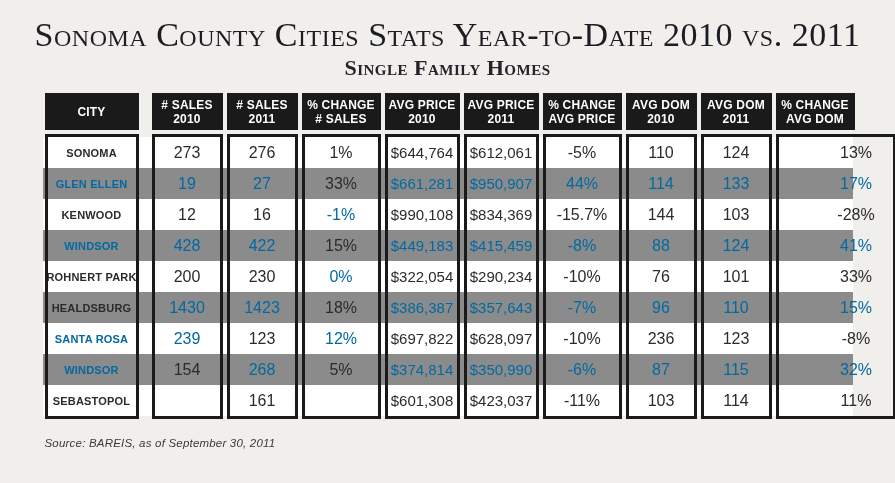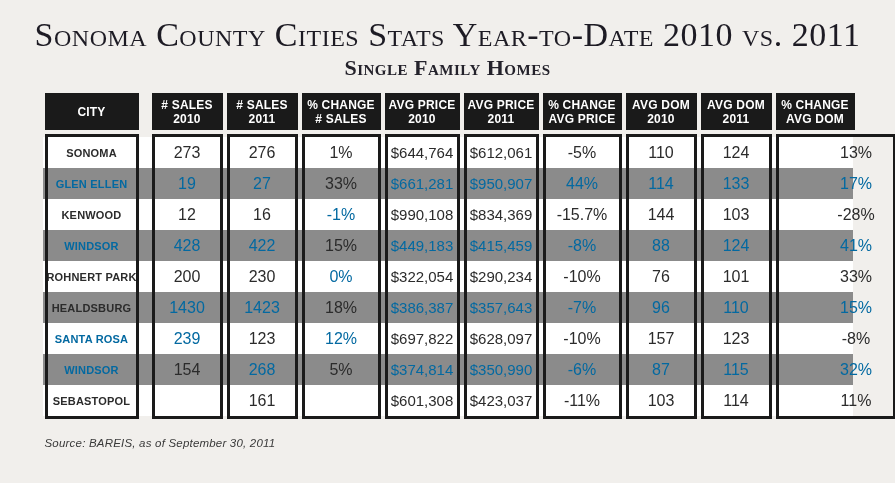--- a/index.html
+++ b/index.html
@@ -222,21 +222,21 @@
           <div class="cell gray-row">-6%</div>
           <div class="cell">-11%</div>
         </div>
         <div class="col" style="width: 65px; margin-right: 4px;">
           <div class="cell">110</div>
           <div class="cell gray-row">114</div>
           <div class="cell">144</div>
           <div class="cell gray-row">88</div>
           <div class="cell">76</div>
           <div class="cell gray-row">96</div>
-          <div class="cell">157</div>
+          <div class="cell">236</div>
           <div class="cell gray-row">87</div>
           <div class="cell">103</div>
         </div>
         <div class="col" style="width: 65px; margin-right: 4px;">
           <div class="cell">124</div>
           <div class="cell gray-row">133</div>
           <div class="cell">103</div>
           <div class="cell gray-row">124</div>
           <div class="cell">101</div>
           <div class="cell gray-row">110</div>

